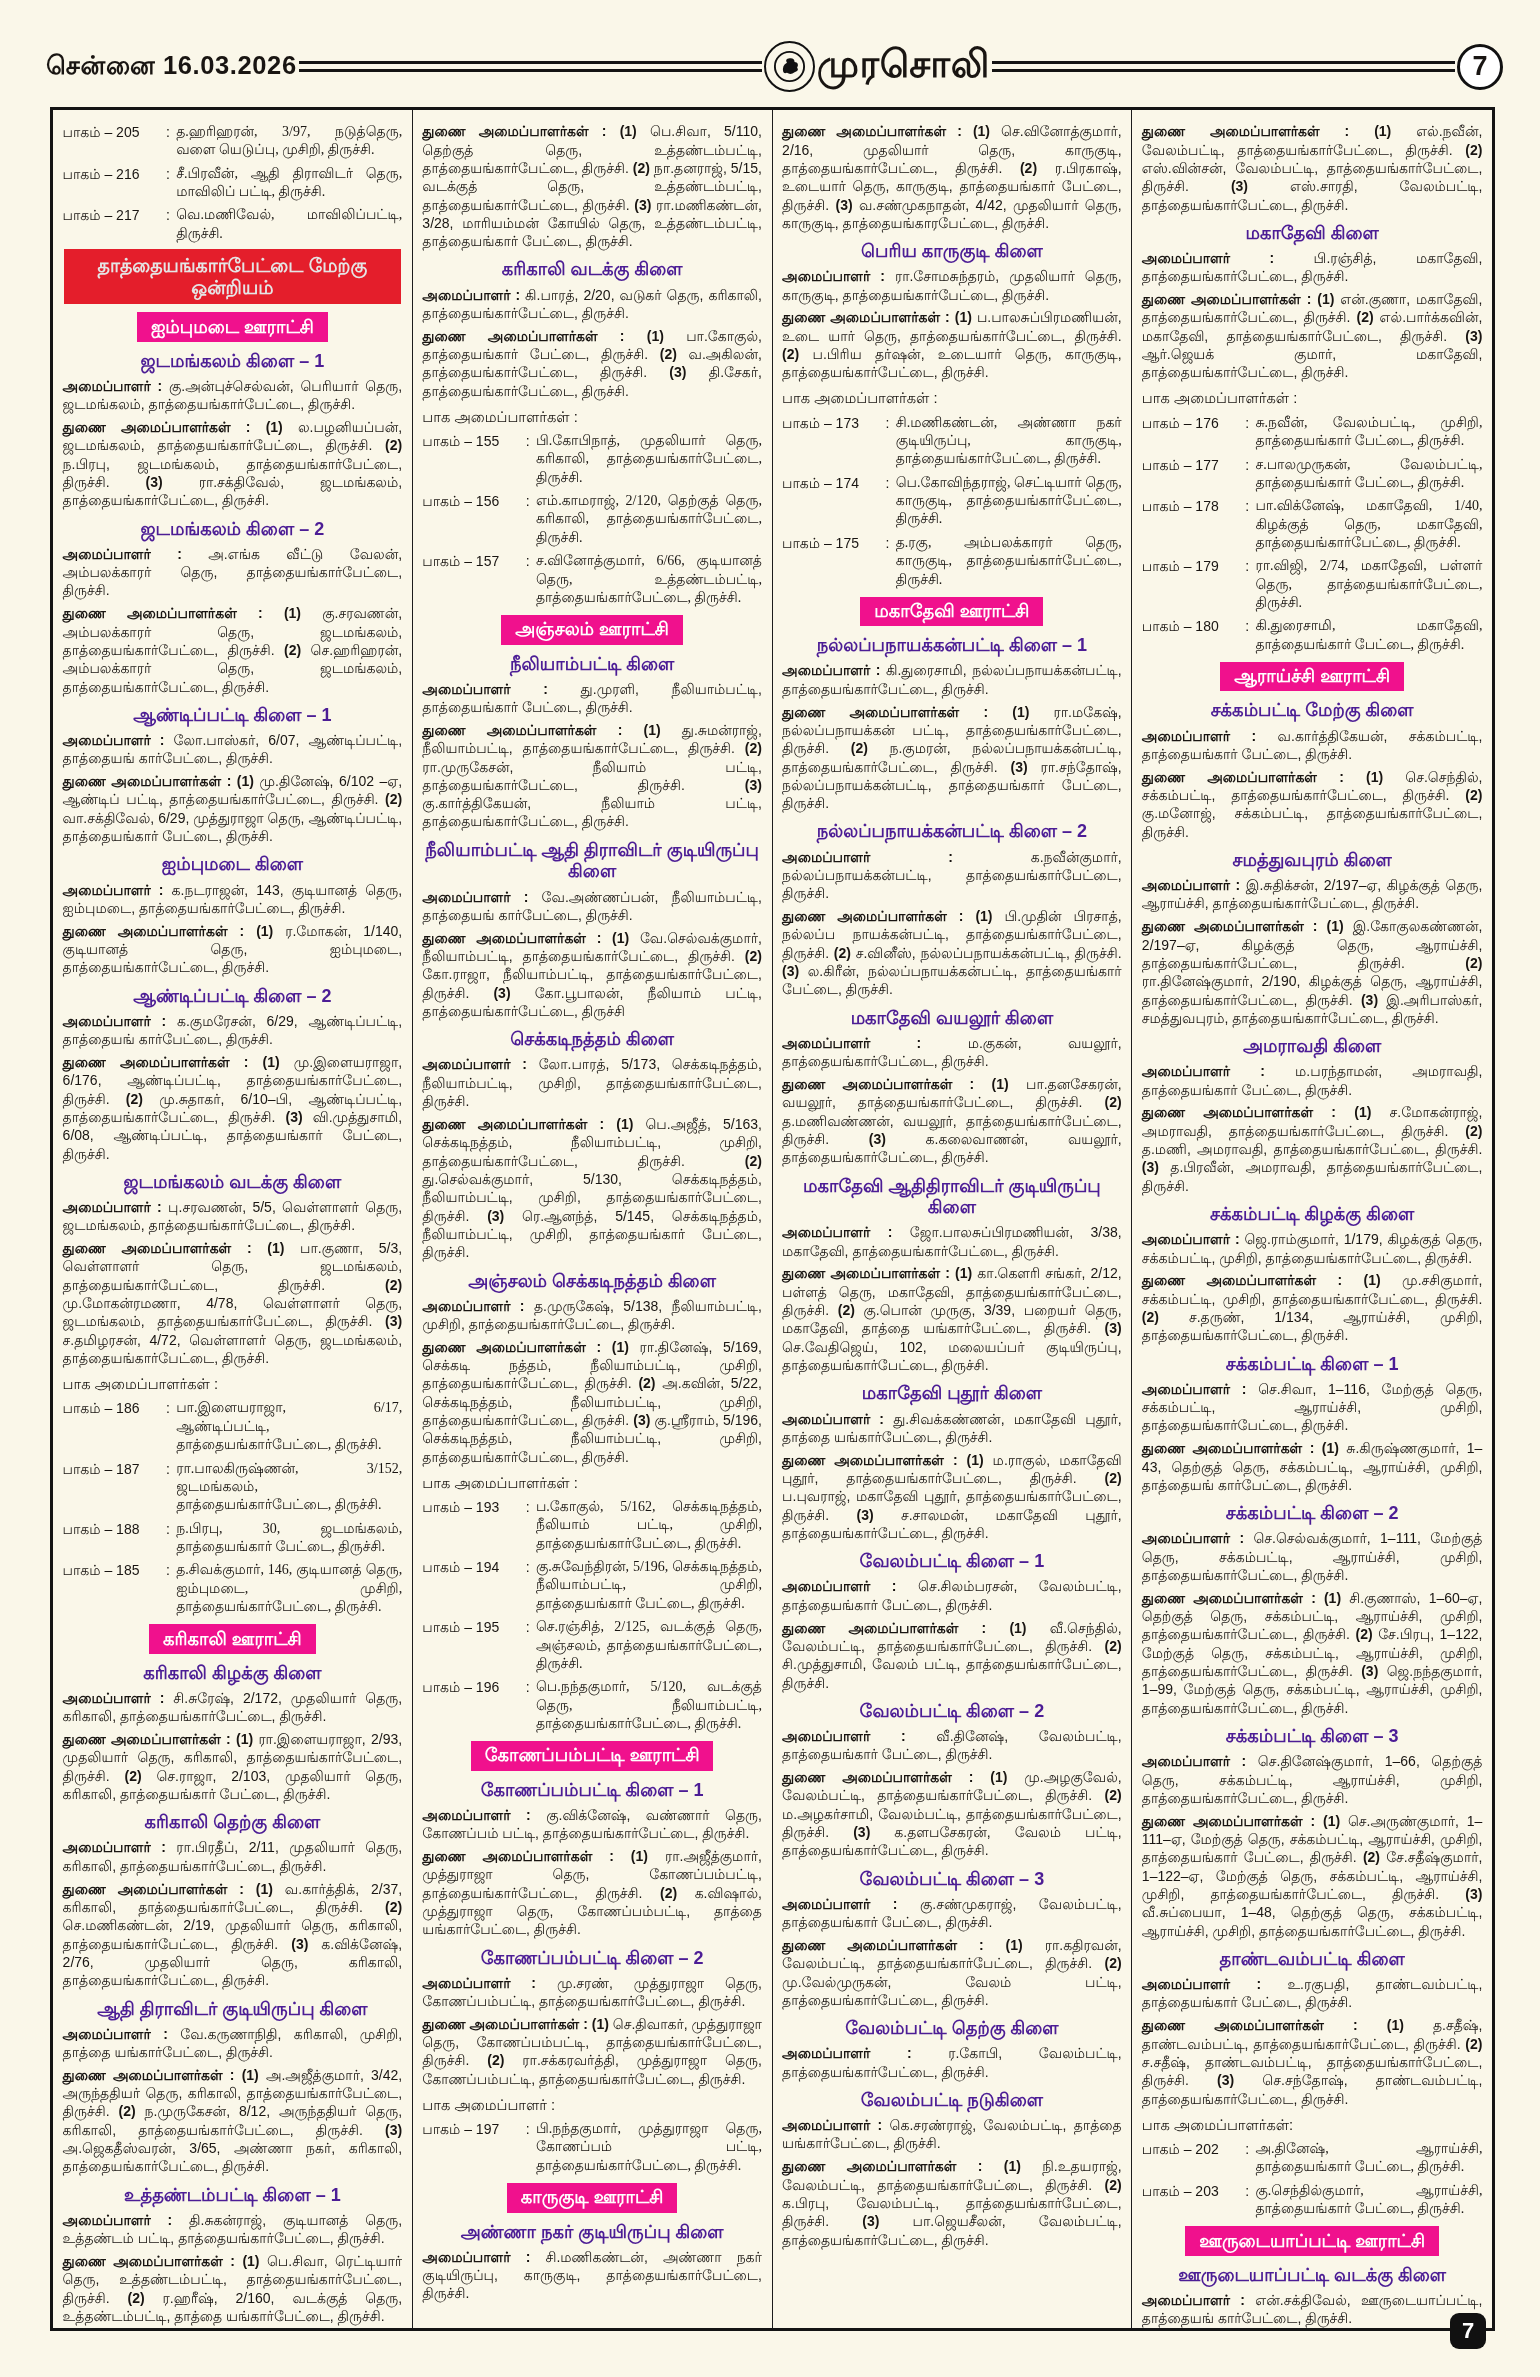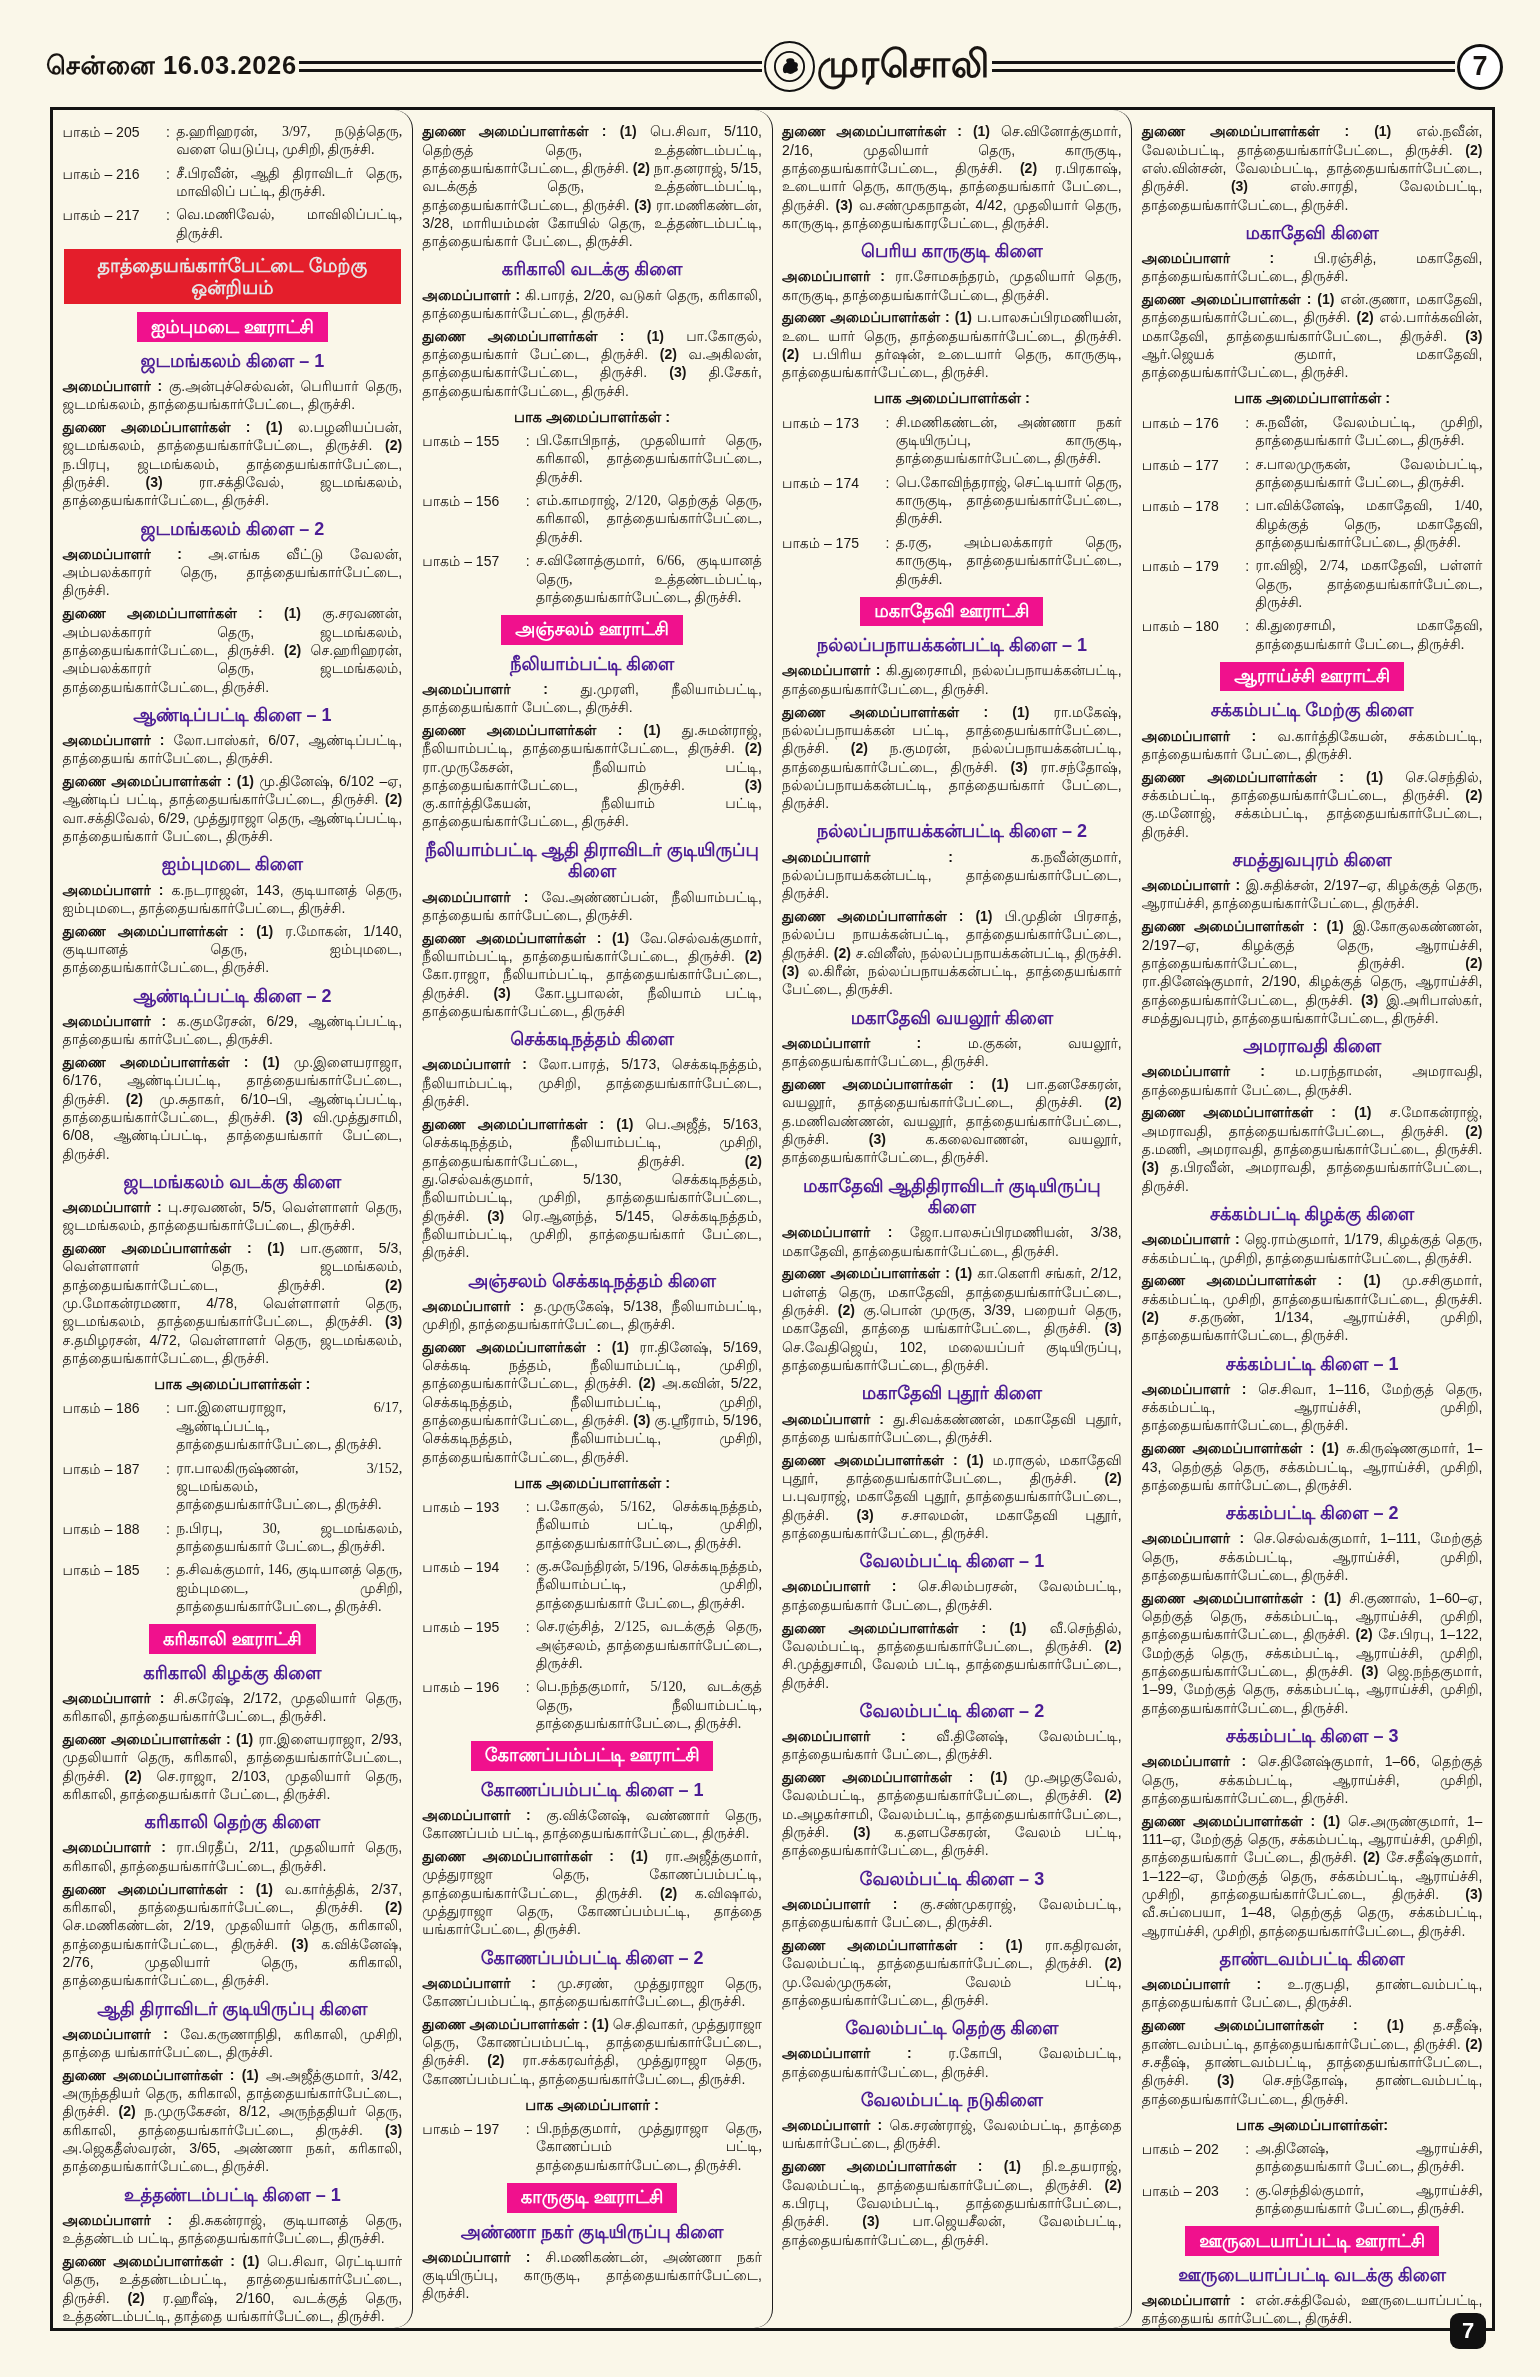--- a/index.html
+++ b/index.html
@@ -7,27 +7,27 @@
   .page{position:relative;width:1541px;height:2377px;overflow:hidden;background:#faf7e9;}
   
   .header{position:absolute;top:38px;left:46px;right:38px;height:57px;display:flex;align-items:center;gap:2px;}
   .dateline{font-size:25.5px;font-weight:bold;letter-spacing:0.6px;white-space:nowrap;}
   .rule{flex:1;height:5.1px;border-top:3.2px solid #141414;border-bottom:3.2px solid #141414;}
   .logo{width:47px;height:47px;border:2.6px solid #111;border-radius:50%;display:flex;align-items:center;justify-content:center;background:#faf7e9;flex:0 0 auto;}
   .masthead{font-size:38px;font-weight:bold;white-space:nowrap;letter-spacing:0.6px;}
   .pagecircle{width:40px;height:40px;border:3.2px solid #111;border-radius:50%;display:flex;align-items:center;justify-content:center;font-size:27px;font-weight:bold;background:#fff;flex:0 0 auto;}
   
   .frame{position:absolute;top:107px;left:50px;right:46px;bottom:46px;border:3.2px solid #141414;background:#faf7e9;display:grid;grid-template-columns:1fr 1fr 1fr 1fr;}
-  .col{padding:7.7px 9.6px 6.4px 9.6px;overflow:hidden;font-size:14px;line-height:1.31;text-align:justify;border-radius:19px;}
+  .col{padding:7.7px 9.6px 6.4px 9.6px;overflow:hidden;font-size:14px;line-height:1.31;text-align:justify;}
   .col:not(:last-child){border-right:1.9px solid #1c1c1c;}
   
   .union{background:#e41e2b;color:#e5e5e5;font-weight:bold;text-align:center;font-size:19px;line-height:1.15;padding:5.7px 3.8px;margin:6.4px 1.3px 5.1px 1.3px;}
   .panch{background:#f0118d;color:#fff;font-weight:bold;text-align:right;font-size:18px;line-height:1.15;padding:4.5px 14px;margin:7.7px auto 3.8px auto;display:table;}
   .branch{color:#4c1d95;font-weight:bold;text-align:center;font-size:18px;line-height:1.2;margin:9px 2.6px 3.8px 2.6px;}
-  .clabel{font-weight:bold;text-align:center;font-size:14.7px;margin:7.7px 0 3.8px 0;}
+  .clabel{font-weight:normal;font-size:14.7px;margin:7.7px 0 3.8px 0;}
   .para{margin:4.5px 0;}
   .para b{font-weight:bold;}
   .part{display:flex;margin:5.1px 0;}
   .part .num{flex:0 0 97px;white-space:nowrap;}
   .part .colon{flex:0 0 16.6px;text-align:center;}
   .part .txt{flex:1;font-family:Liberation Serif, serif;}
   
   .footbadge{position:absolute;right:55px;bottom:28px;width:36px;height:36px;background:#111;border-radius:9px;display:flex;align-items:center;justify-content:center;color:#fff;font-size:22px;font-weight:bold;}
 </style>
 </head>

